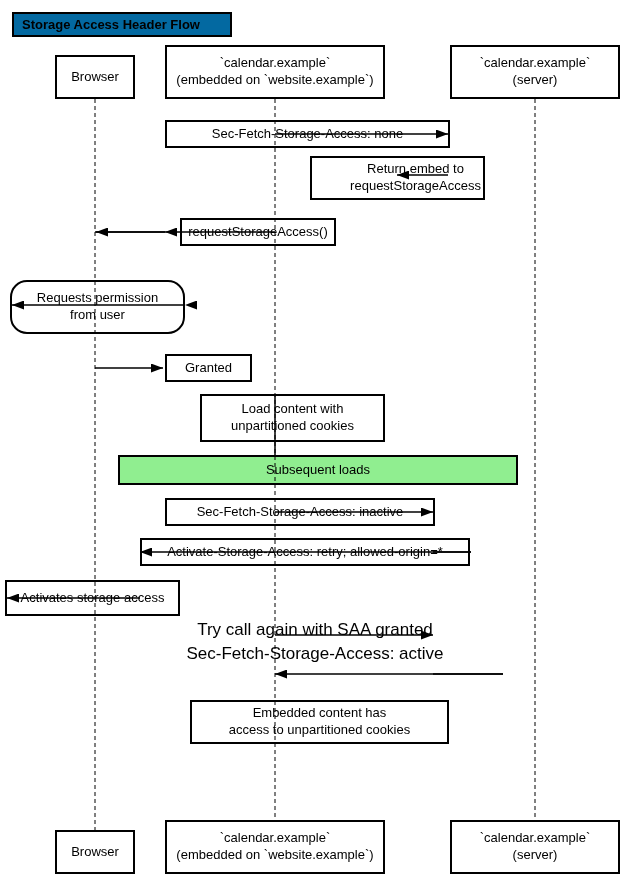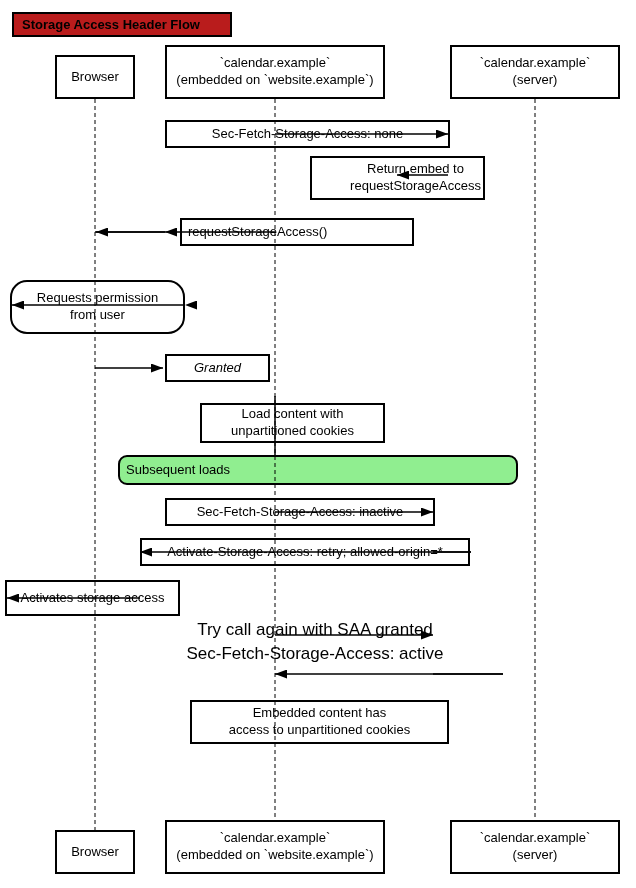--- a/index.html
+++ b/index.html
@@ -31,21 +31,21 @@
     }
 
     .box.green-bg {
       background: #90ee90;
       font-weight: normal;
     }
 
     .title-box {
       position: absolute;
       border: 2px solid #000;
-      background: #b91c1c;
+      background: #0369a1;
       padding: 3px 8px;
       font-size: 13px;
       font-weight: bold;
     }
 
     .label-text {
       position: absolute;
       font-size: 17px;
       text-align: center;
       background: #fff;
@@ -85,39 +85,39 @@
 
   <div class="box" style="top:120px; left:165px; width:285px; height:28px; display:flex; align-items:center; justify-content:center;">
     <span>Sec-Fetch-Storage-Access: none</span>
   </div>
 
   <div class="box" style="top:156px; left:310px; width:175px; height:44px; display:flex; align-items:center; justify-content:center; text-align:center;">
     <span style="white-space:pre-line;margin-left:36px;">Return embed to
 requestStorageAccess</span>
   </div>
 
-  <div class="box" style="top:218px; left:180px; width:234px; height:28px; display:flex; align-items:center; justify-content:flex-start;">
+  <div class="box" style="top:218px; left:180px; width:156px; height:28px; display:flex; align-items:center; justify-content:center;">
     <span>requestStorageAccess()</span>
   </div>
 
   <div class="box" style="top:280px; left:10px; width:175px; height:54px; display:flex; align-items:center; justify-content:center; text-align:center;border-radius:17px;">
     <span style="white-space:pre-line;">Requests permission
 from user</span>
   </div>
 
-  <div class="box" style="top:354px; left:165px; width:105px; height:28px; display:flex; align-items:center; justify-content:center;font-style:italic;">
+  <div class="box" style="top:354px; left:165px; width:87px; height:28px; display:flex; align-items:center; justify-content:center;">
     <span>Granted</span>
   </div>
 
-  <div class="box" style="top:403px; left:200px; width:185px; height:40px; display:flex; align-items:center; justify-content:center; text-align:center;">
+  <div class="box" style="top:394px; left:200px; width:185px; height:48px; display:flex; align-items:center; justify-content:center; text-align:center;">
     <span style="white-space:pre-line;">Load content with
 unpartitioned cookies</span>
   </div>
 
-  <div class="box green-bg" style="top:455px; left:118px; width:400px; height:30px; display:flex; align-items:center; justify-content:flex-start;border-radius:9px;">
+  <div class="box green-bg" style="top:455px; left:118px; width:400px; height:30px; display:flex; align-items:center; justify-content:center;">
     <span>Subsequent loads</span>
   </div>
 
   <div class="box" style="top:498px; left:165px; width:270px; height:28px; display:flex; align-items:center; justify-content:center;">
     <span>Sec-Fetch-Storage-Access: inactive</span>
   </div>
 
   <div class="box" style="top:538px; left:140px; width:330px; height:28px; display:flex; align-items:center; justify-content:center;">
     <span>Activate-Storage-Access: retry; allowed-origin=*</span>
   </div>

